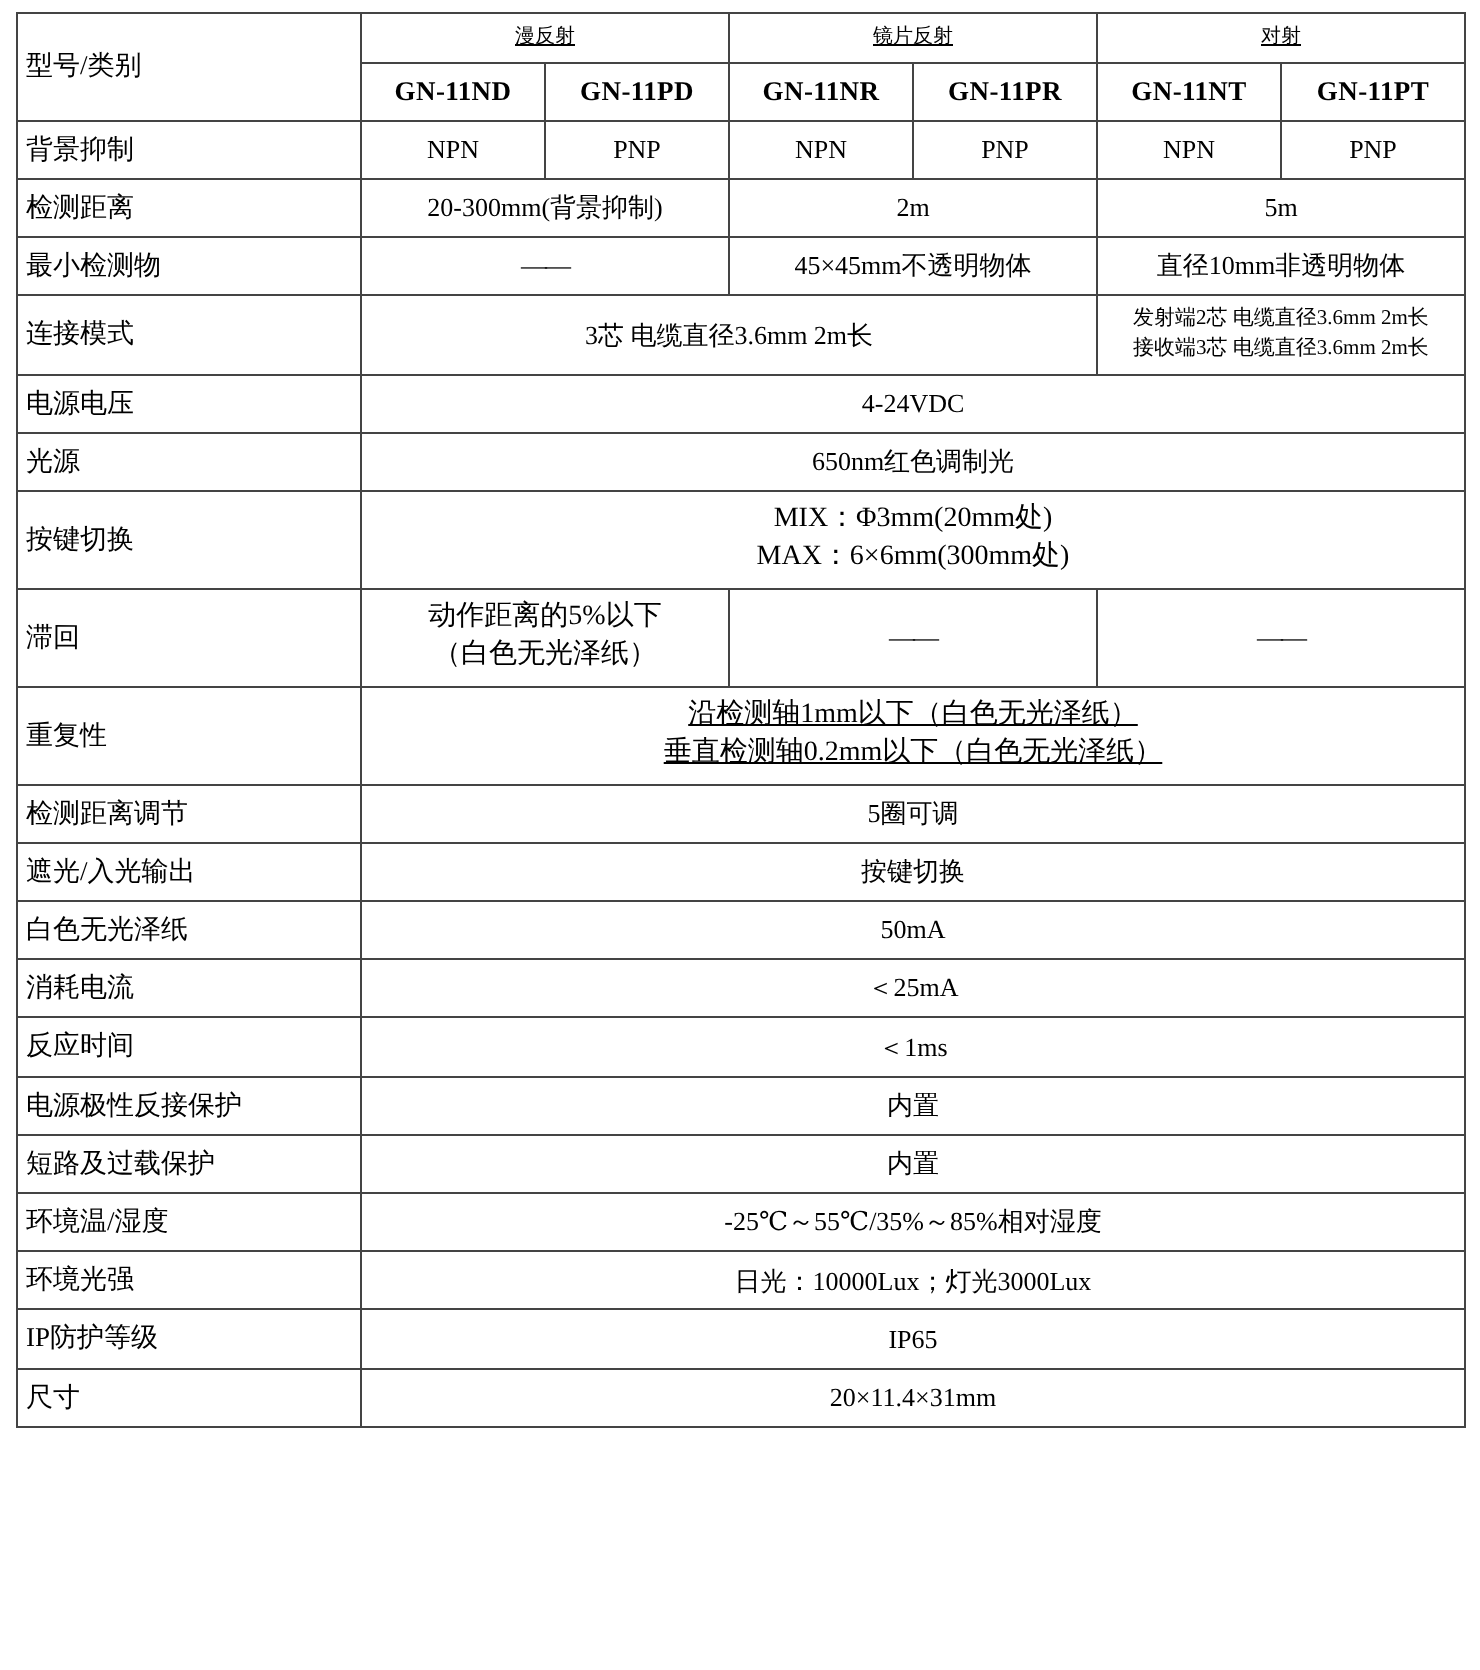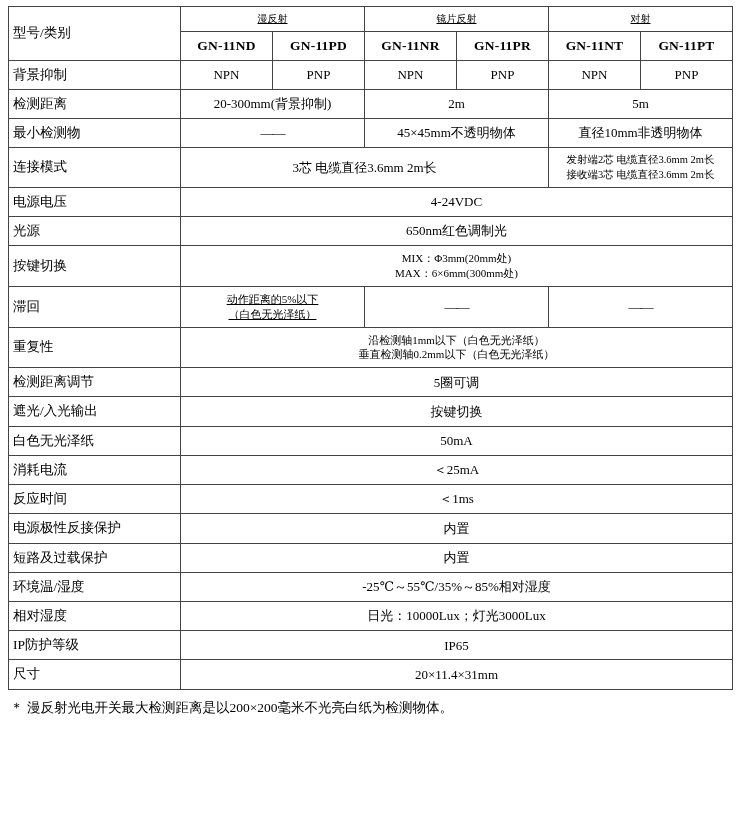--- a/index.html
+++ b/index.html
@@ -54,21 +54,21 @@
   }
   .mini {
     font-size: 10.5px;
     line-height: 1.55;
     white-space: nowrap;
   }
   .dash {
     letter-spacing: -1px;
   }
   .two-line {
-    font-size: 11px;
+    font-size: 14px;
     line-height: 1.5;
   }
   .footnote {
     margin-top: 9px;
     font-size: 13.5px;
     padding-left: 2px;
     line-height: 1.4;
   }
 </style>
 </head>
@@ -146,29 +146,29 @@
       </tr>
 
       <tr>
         <td class="rowlabel">按键切换</td>
         <td class="ctr two-line" colspan="6" style="white-space: pre-line;">MIX：Φ3mm(20mm处)
 MAX：6×6mm(300mm处)</td>
       </tr>
 
       <tr>
         <td class="rowlabel">滞回</td>
-        <td class="ctr two-line" colspan="2" style="white-space: pre-line; text-decoration: underline;">动作距离的5%以下
+        <td class="ctr two-line" colspan="2" style="white-space: pre-line;">动作距离的5%以下
 （白色无光泽纸）</td>
         <td class="ctr dash" colspan="2">——</td>
         <td class="ctr dash" colspan="2">——</td>
       </tr>
 
       <tr>
         <td class="rowlabel">重复性</td>
-        <td class="ctr two-line" colspan="6" style="white-space: pre-line;">沿检测轴1mm以下（白色无光泽纸）
+        <td class="ctr two-line" colspan="6" style="white-space: pre-line; text-decoration: underline;">沿检测轴1mm以下（白色无光泽纸）
 垂直检测轴0.2mm以下（白色无光泽纸）</td>
       </tr>
 
       <tr>
         <td class="rowlabel">检测距离调节</td>
         <td class="ctr" colspan="6">5圈可调</td>
       </tr>
 
       <tr>
         <td class="rowlabel">遮光/入光输出</td>
@@ -199,31 +199,30 @@
         <td class="rowlabel">短路及过载保护</td>
         <td class="ctr" colspan="6">内置</td>
       </tr>
 
       <tr>
         <td class="rowlabel">环境温/湿度</td>
         <td class="ctr" colspan="6">-25℃～55℃/35%～85%相对湿度</td>
       </tr>
 
       <tr>
-        <td class="rowlabel">相对湿度</td>
+        <td class="rowlabel">环境光强</td>
         <td class="ctr" colspan="6">日光：10000Lux；灯光3000Lux</td>
       </tr>
 
       <tr>
         <td class="rowlabel">IP防护等级</td>
         <td class="ctr" colspan="6">IP65</td>
       </tr>
 
       <tr>
         <td class="rowlabel">尺寸</td>
         <td class="ctr" colspan="6">20×11.4×31mm</td>
       </tr>
     </tbody>
   </table>
 
-  <div class="footnote">＊ 漫反射光电开关最大检测距离是以200×200毫米不光亮白纸为检测物体。</div>
 
 </div>
 
 </body></html>

